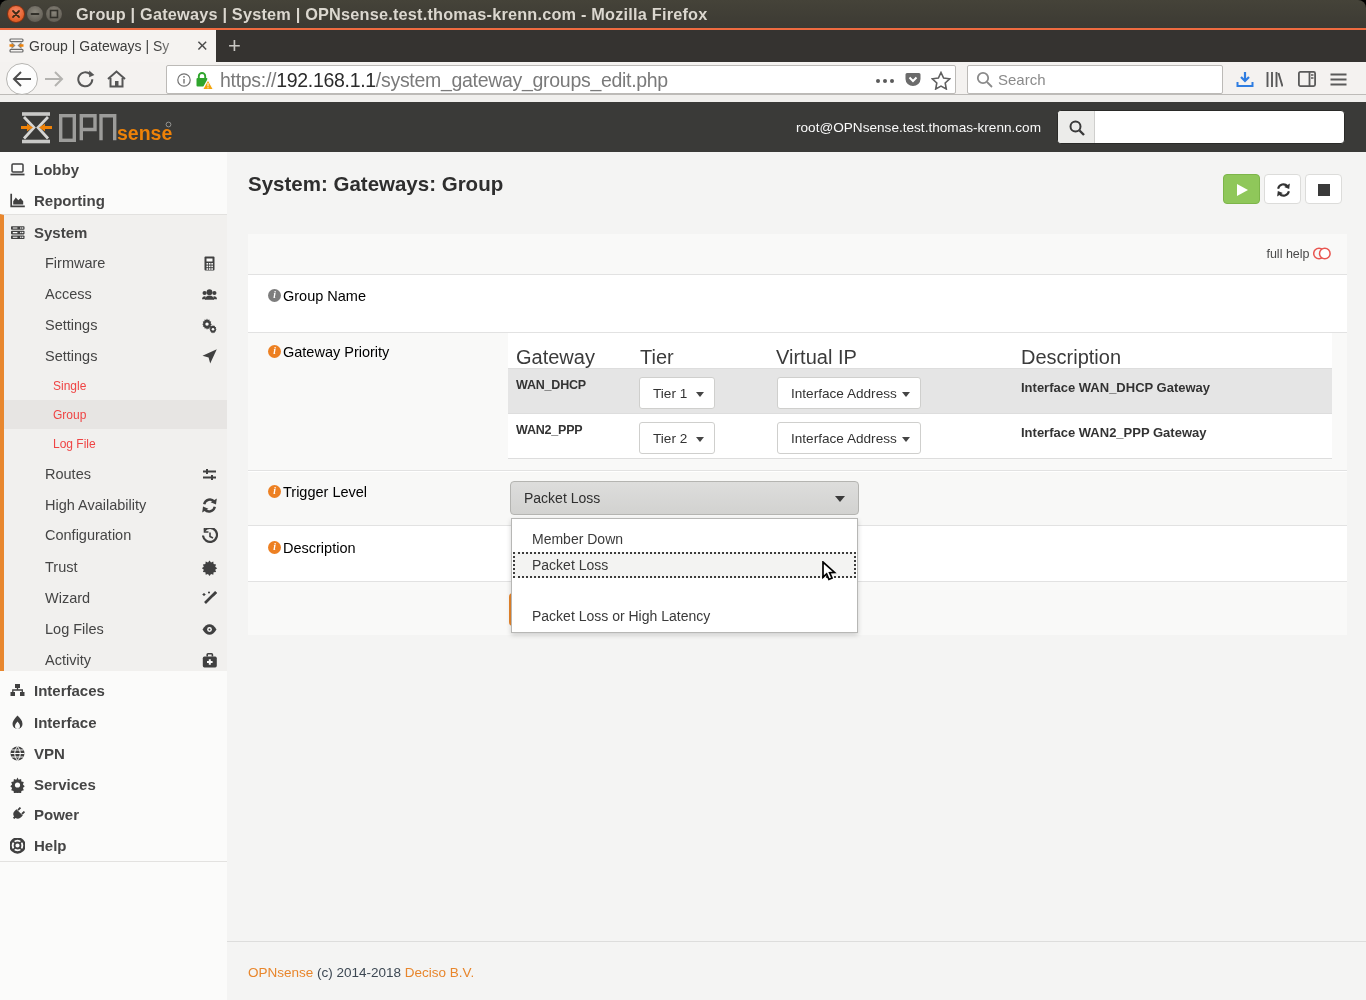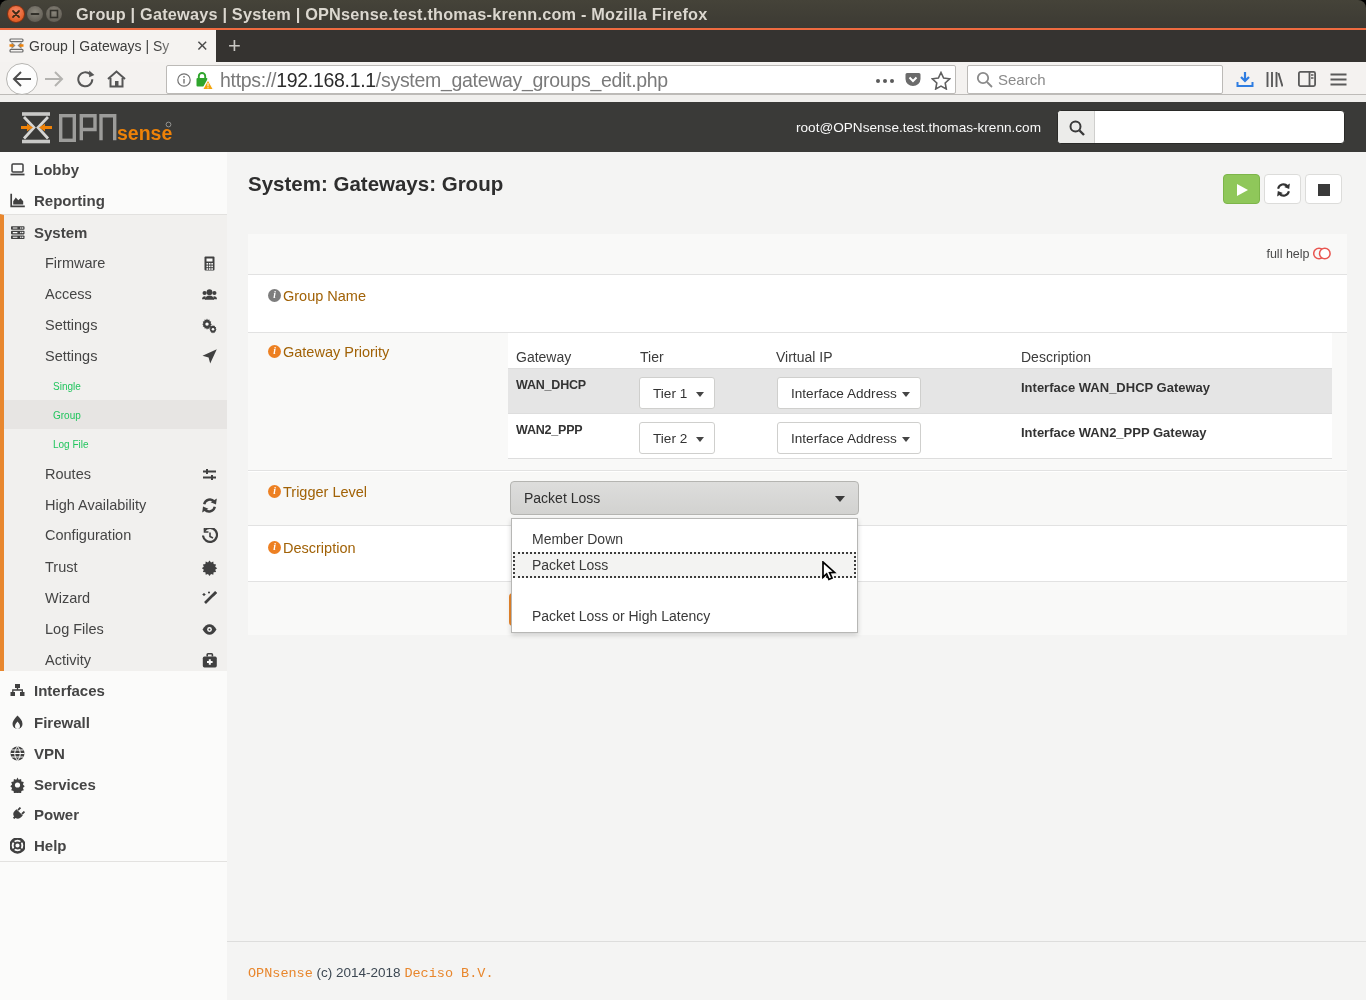--- a/index.html
+++ b/index.html
@@ -44,57 +44,57 @@
   background:#ececea; border-right:1px solid #cfcfcd; }
 #sidebar { left:0; top:152px; width:227px; height:848px; background:#fbfbfa; }
 #content { left:227px; top:152px; width:1139px; height:848px; background:#f4f4f3; }
 #secbg { left:0; top:214px; width:227px; height:457px; background:#f1f0ee;
   border-left:4px solid #e8872e; border-top:1px solid #e2e1df; }
 #grouphl { left:4px; top:400px; width:223px; height:29px; background:#e7e5e3; }
 .mi { position:absolute; left:0; width:227px; height:31px; line-height:31px;
   font-size:15px; color:#454545; }
 .mi .t1 { position:absolute; left:34px;font-weight:bold; }
 .mi .t2 { position:absolute; left:45px; font-size:14.5px; }
-.mi .t3 { position:absolute; left:53px; font-size:10px; color:#22c55e; }
+.mi .t3 { position:absolute; left:53px; font-size:12px; color:#ef4444; }
 .mi svg.li { position:absolute; left:10px; top:8px; }
 .mi svg.ri { position:absolute; left:202px; top:8px; }
 #helpline { left:0; top:861px; width:227px; height:1px; background:#e3e2e0; }
 #heading { left:248px; top:172px; font-size:20.5px; font-weight:bold; color:#2e2e2e; }
 .topbtn { position:absolute; top:174px; width:37px; height:30px; border-radius:4px; }
 #btn-play { left:1223px; background:#8fc75a; border:1px solid #7db54a; }
 #btn-ref  { left:1264px; background:#fff; border:1px solid #dcdcda; }
 #btn-stop { left:1305px; background:#fff; border:1px solid #dcdcda; }
 #panel { left:248px; top:234px; width:1099px; height:401px; background:#fff;
   border-bottom:1px solid #ddd; }
 .prow { position:absolute; left:0; width:1099px; }
 #row1 { top:0; height:41px; background:#f9f9f8; border-bottom:1px solid #e2e2e2; }
 #fullhelp { position:absolute; right:16px; top:13px; font-size:12.5px; color:#4a4a4a; }
 #row2 { top:41px; height:57px; background:#fff; }
 #row3 { top:98px; height:139px; background:#f9f9f8; border-top:1px solid #e2e2e2;
   border-bottom:1px solid #e2e2e2; }
 #row4 { top:238px; height:54px; background:#f8f8f7; border-bottom:1px solid #e2e2e2; }
 #row5 { top:292px; height:56px; background:#fff; border-bottom:1px solid #e2e2e2; }
 #row6 { top:348px; height:53px; background:#f9f9f8; }
-.flabel { position:absolute; left:35px; font-size:14.5px; color:#a16207; }
+.flabel { position:absolute; left:35px; font-size:14.5px; color:#000000; }
 .iicon { position:absolute; left:20px; width:13px; height:13px; border-radius:50%;
   color:#fff; font-size:9.5px; font-weight:bold; text-align:center; line-height:13px;
   font-family:"Liberation Serif", serif; font-style:italic; }
 .iorange { background:#ed8022; }
 .igray { background:#7d7d7d; }
 #gninput { position:absolute; left:262px; top:11px; width:348px; height:33px;
   background:#fff; border:1px solid #cbcbcb; border-radius:4px;
   font-size:14px; color:#555; line-height:31px; padding-left:13px; }
 #gwtable { position:absolute; left:260px; top:0; width:824px; height:126px; background:#fff; }
 #gwtable .hrow { position:absolute; left:0; top:0; width:824px; height:36px;
   border-bottom:1px solid #ddd; background:#fff; }
 #gwtable .r1 { position:absolute; left:0; top:36px; width:824px; height:45px;
   background:#e5e5e5; border-bottom:1px solid #ddd; }
 #gwtable .r2 { position:absolute; left:0; top:81px; width:824px; height:45px;
   background:#fff; border-bottom:1px solid #ddd; }
-.th { position:absolute; top:0; height:36px; line-height:48px; font-size:14px;
+.th { position:absolute; top:0; height:36px; line-height:48px; font-size:20px;
   font-weight:normal; color:#3b3b3b; }
 .gwname { position:absolute; left:8px; top:9px; font-size:12.5px; letter-spacing:-0.2px; font-weight:bold; color:#333; }
 .gwdesc { position:absolute; left:513px; top:11px; font-size:13px; font-weight:bold; color:#333; }
 .sel { position:absolute; background:#fff; border:1px solid #cfcfcd; border-radius:3px;
   height:32px; line-height:31px; font-size:13.6px; color:#333; padding-left:13px; }
 .sel:after { content:""; position:absolute; right:10px; top:14px; width:0; height:0;
   border-left:4.5px solid transparent; border-right:4.5px solid transparent;
   border-top:5.5px solid #454545; }
 #trigsel { position:absolute; left:262px; top:9px; width:349px; height:34px;
   background:linear-gradient(#dddddc,#d2d2d0); border:1px solid #b4b4b1; border-radius:4px;
@@ -104,21 +104,21 @@
   border-top:6.5px solid #3a3a3a; }
 #savebtn { position:absolute; left:261px; top:11px; width:40px; height:33px;
   background:#e8862c; border-radius:4px; }
 #dropdown { left:511px; top:518px; width:347px; height:115px; background:#fff;
   border:1px solid #b7b7b5; box-shadow:0 2px 5px rgba(0,0,0,0.18); z-index:50; }
 .opt { position:absolute; left:1px; width:343px; height:26px; line-height:26px;
   font-size:14px; color:#3a3a3a; padding-left:19px; }
 #opt2 { background:#f3f3f2; outline:2px dotted #3c3c3c; outline-offset:-2px; }
 #footline { left:227px; top:941px; width:1139px; height:1px; background:#dddddc; }
 #footer { left:248px; top:965px; font-size:13.5px; color:#3d4853; }
-#footer .o { color:#e8862c;font-family:Liberation Mono, monospace; }
+#footer .o { color:#e8862c; }
 #cursor { left:822px; top:561px; z-index:99; }
 </style>
 </head>
 <body>
 <div class="abs" id="titlebar"></div>
 <div class="abs" id="wtitle">Group | Gateways | System | OPNsense.test.thomas-krenn.com - Mozilla Firefox</div>
 <div class="abs winbtn" id="btn-close">
     <svg class="winglyph" viewBox="0 0 16 16">
       <path d="M5 5 L11 11 M11 5 L5 11" stroke="#402c16" stroke-width="1.8" stroke-linecap="round"></path>
     </svg>
@@ -387,21 +387,21 @@
         <rect x="10" y="9" width="4.5" height="4" fill="#404040"></rect>
         <path d="M7.5 5 V7 M2.8 9 V7 H12.3 V9" stroke="#404040" stroke-width="1.3" fill="none"></path>
       </svg>
       <span class="t1">Interfaces</span>
     </div>
     <div class="mi abs" style="top:707px">
       <svg class="li" width="15" height="16" viewBox="0 0 15 16">
         <path d="M7.5 0.5 C10 3 12.5 5.5 12.5 9 a5 5 0 0 1 -10 0 C2.5 6.5 4 4 7.5 0.5 Z" fill="#404040"></path>
         <path d="M7.5 14 a2.5 3 0 0 0 2.5 -3 c0 -1.5 -1.2 -3 -2.5 -4.5 C6.2 8 5 9.5 5 11 a2.5 3 0 0 0 2.5 3 Z" fill="#fbfbfa"></path>
       </svg>
-      <span class="t1">Firewall</span>
+      <span class="t1">Interface</span>
     </div>
     <div class="mi abs" style="top:738px">
       <svg class="li" width="15" height="16" viewBox="0 0 15 16">
         <circle cx="7.5" cy="7.5" r="7" fill="#404040"></circle>
         <path d="M7.5 0.5 a10 10 0 0 0 0 14 a10 10 0 0 0 0 -14 M0.5 7.5 h14 M1.5 4 h12 M1.5 11 h12" stroke="#fbfbfa" stroke-width="1" fill="none"></path>
       </svg>
       <span class="t1">VPN</span>
     </div>
     <div class="mi abs" style="top:769px">
       <svg class="li" width="15" height="16" viewBox="0 0 15 16">

